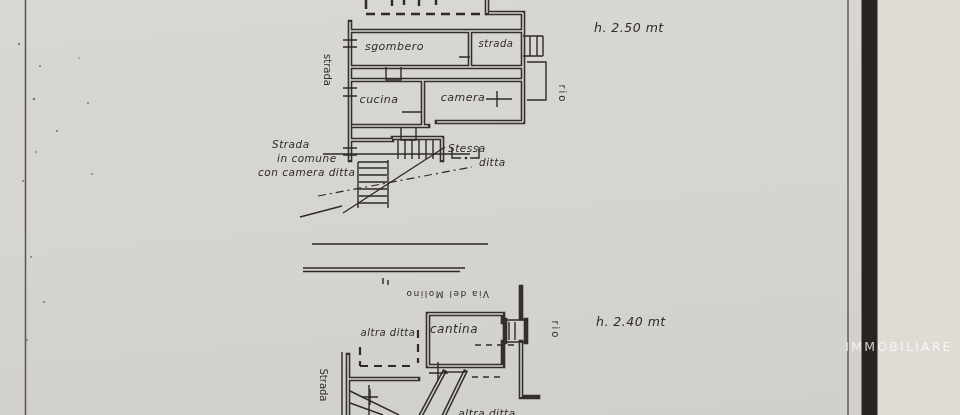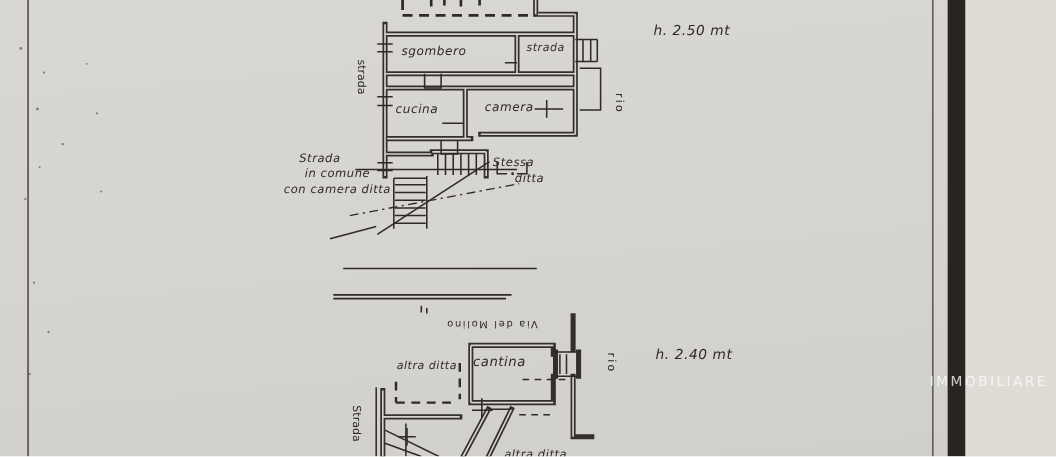--- a/index.html
+++ b/index.html
@@ -125,21 +125,21 @@
 
   <div class="lbl vert rot90" style="left:548px;top:72px;width:28px;height:44px;font-size:10px;letter-spacing:2px;">rio</div>
 
   <div class="lbl hand" style="left:594px;top:20px;font-size:12.5px;">h. 2.50 mt</div>
 
   <div class="lbl hand" style="left:272px;top:138px;font-size:10.5px;">Strada</div>
   <div class="lbl hand" style="left:277px;top:152px;font-size:10.5px;">in comune</div>
   <div class="lbl hand" style="left:258px;top:166px;font-size:10.5px;">con camera ditta</div>
 
   <div class="lbl hand" style="left:448px;top:142px;font-size:10.5px;">Stessa</div>
-  <div class="lbl hand" style="left:468px;top:156px;font-size:10.5px;">ditta</div>
+  <div class="lbl hand" style="left:479px;top:156px;font-size:10.5px;">ditta</div>
 
 
   <div class="lbl vert rot180" style="left:385px;top:286px;width:124px;height:14px;font-size:9px;letter-spacing:1.5px;">Via del Molino</div>
 
   <div class="lbl hand" style="left:356px;top:327px;width:64px;text-align:center;font-size:10px;">altra ditta</div>
 
   <div class="lbl hand" style="left:430px;top:322px;width:70px;text-align:left;font-size:12px;">cantina</div>
 
   <div class="lbl vert rot90" style="left:542px;top:310px;width:26px;height:40px;font-size:10px;letter-spacing:2px;">rio</div>
 

